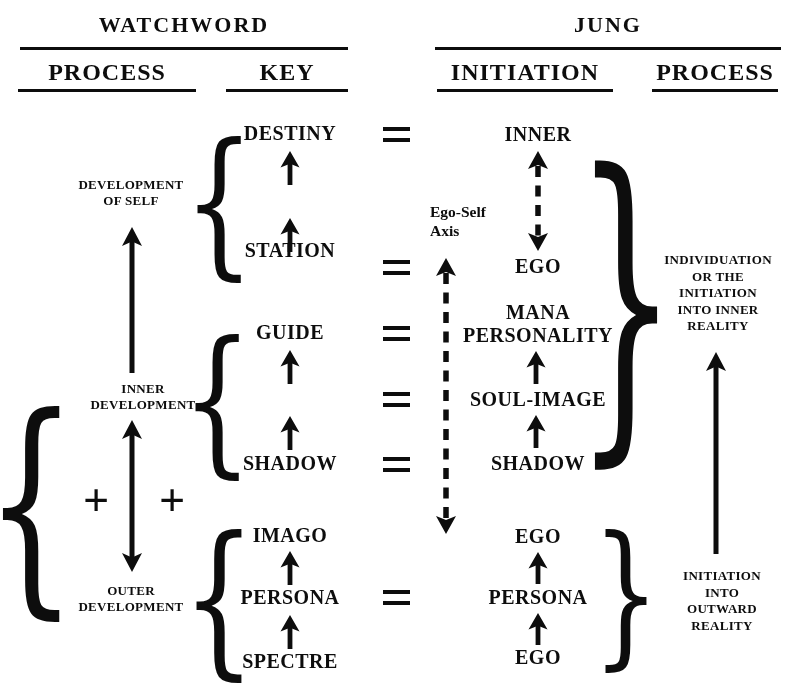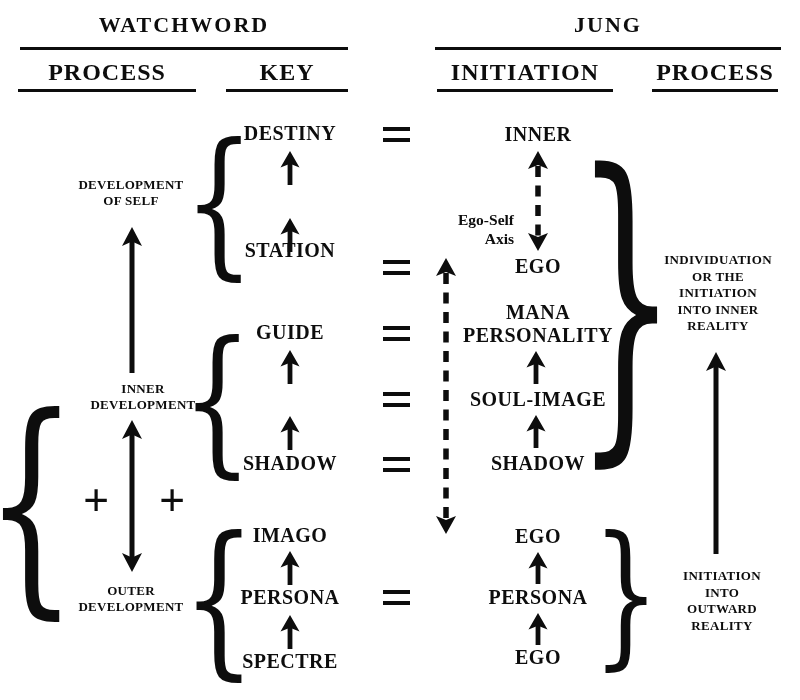--- a/index.html
+++ b/index.html
@@ -7,21 +7,21 @@
     position:relative;width:800px;height:700px;background:#ffffff;
     color:#0d0d0d;font-family:"Liberation Sans",sans-serif;overflow:hidden;
   }
   .abs{position:absolute;font-family:Liberation Serif, serif;}
   .title{font-weight:bold;font-size:22px;line-height:26px;letter-spacing:2px;text-align:center;}
   .hdr{font-weight:bold;font-size:24px;line-height:24px;letter-spacing:1px;text-align:center;}
   .rule{height:3px;background:#0d0d0d;}
   .word{font-weight:bold;font-size:20px;line-height:23px;letter-spacing:.5px;text-align:center;white-space:pre-line;}
   .small{font-weight:bold;font-size:13px;line-height:15.5px;letter-spacing:.3px;text-align:center;white-space:pre-line;}
   .small-r{font-weight:bold;font-size:13px;line-height:16.5px;letter-spacing:.3px;text-align:center;white-space:pre-line;}
-  .axis-label{font-weight:bold;font-size:15.5px;line-height:19px;text-align:right;white-space:pre-line;margin-top:8px;}
+  .axis-label{font-weight:bold;font-size:15.5px;line-height:19px;text-align:left;white-space:pre-line;}
   .equals{width:27px;height:15px;border-top:4.5px solid #0d0d0d;border-bottom:4.5px solid #0d0d0d;box-sizing:border-box;}
   .brace{
     font-family:"DejaVu Serif",serif;font-weight:400;color:#0d0d0d;
     display:flex;align-items:center;justify-content:center;line-height:1;
   }
   .plus{font-weight:bold;font-size:46px;line-height:48px;text-align:center;}
   svg.arr{position:absolute;color:#0d0d0d;display:block;}
   svg.arr polygon, svg.arr rect{fill:currentColor;}
   svg.arr line{stroke:currentColor;}
 </style>

